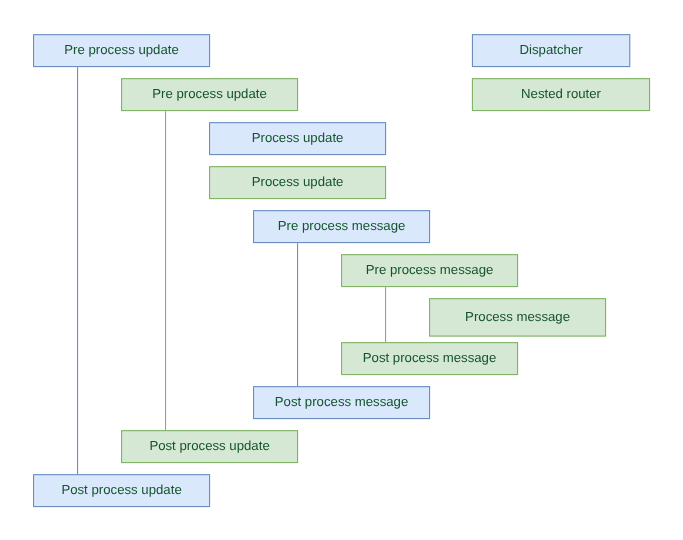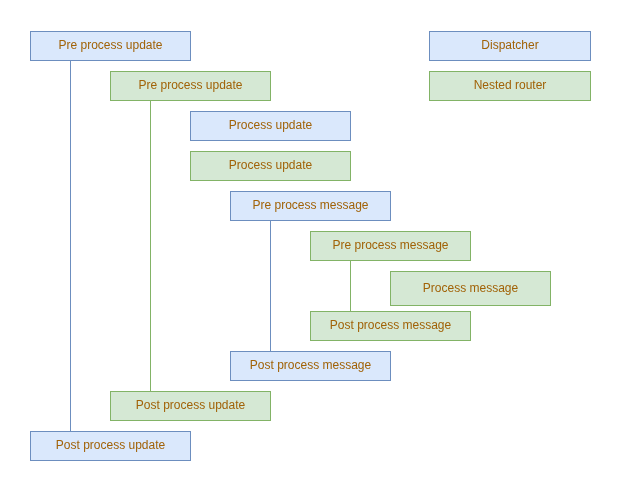--- a/index.html
+++ b/index.html
@@ -18,21 +18,21 @@
     overflow: hidden;
   }
   .node {
     position: absolute;
     box-sizing: border-box;
     display: flex;
     align-items: center;
     justify-content: center;
     font-size: 12px;
     line-height: 1.1;
-    color: #a16207;
+    color: #14532d;
     text-align: center;
     border-width: 1px;
     border-style: solid;
     white-space: nowrap;
     -webkit-font-smoothing: antialiased;
   }
   .node.blue {
     background: #dae8fc;
     border-color: #6c8ebf;
   }
@@ -90,20 +90,20 @@
         <span>Post process message</span>
       </div>
       <div class="node green" style="left: 110px; top: 391px; width: 161px; height: 30px;">
         <span>Post process update</span>
       </div>
       <div class="node blue" style="left: 30px; top: 431px; width: 161px; height: 30px;">
         <span>Post process update</span>
       </div>
     </div>
   <div id="legend-layer">
-      <div class="node blue" style="left: 429px; top: 31px; width: 162px; height: 30px;">
+      <div class="node blue" style="left: 429px; top: 31px; width: 144px; height: 30px;">
         <span>Dispatcher</span>
       </div>
       <div class="node green" style="left: 429px; top: 71px; width: 162px; height: 30px;">
         <span>Nested router</span>
       </div>
     </div>
 </div>
 
 </body></html>

